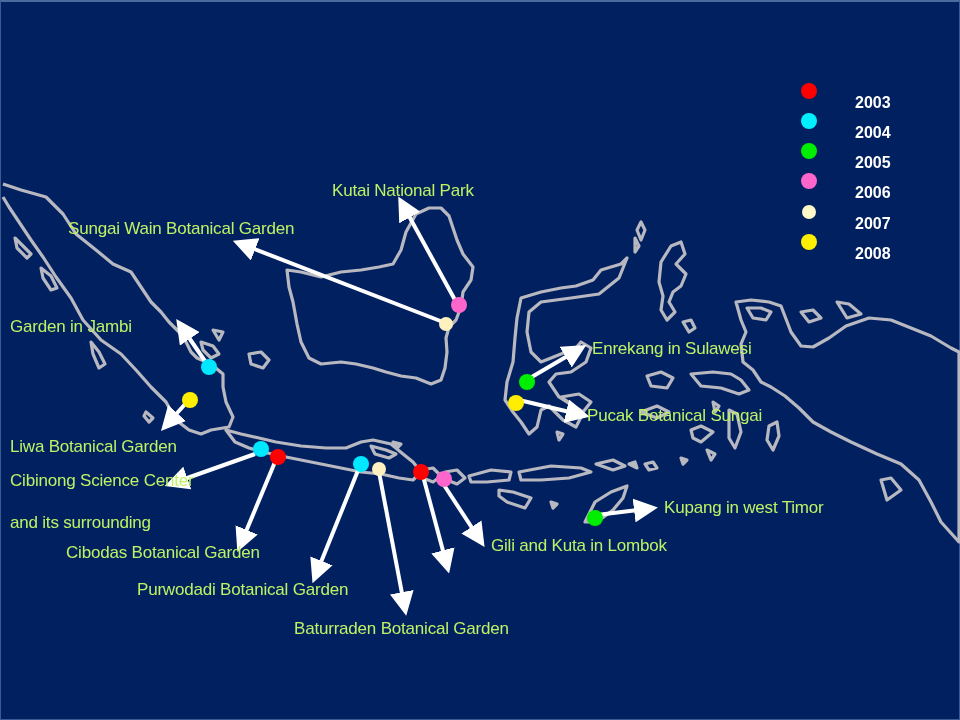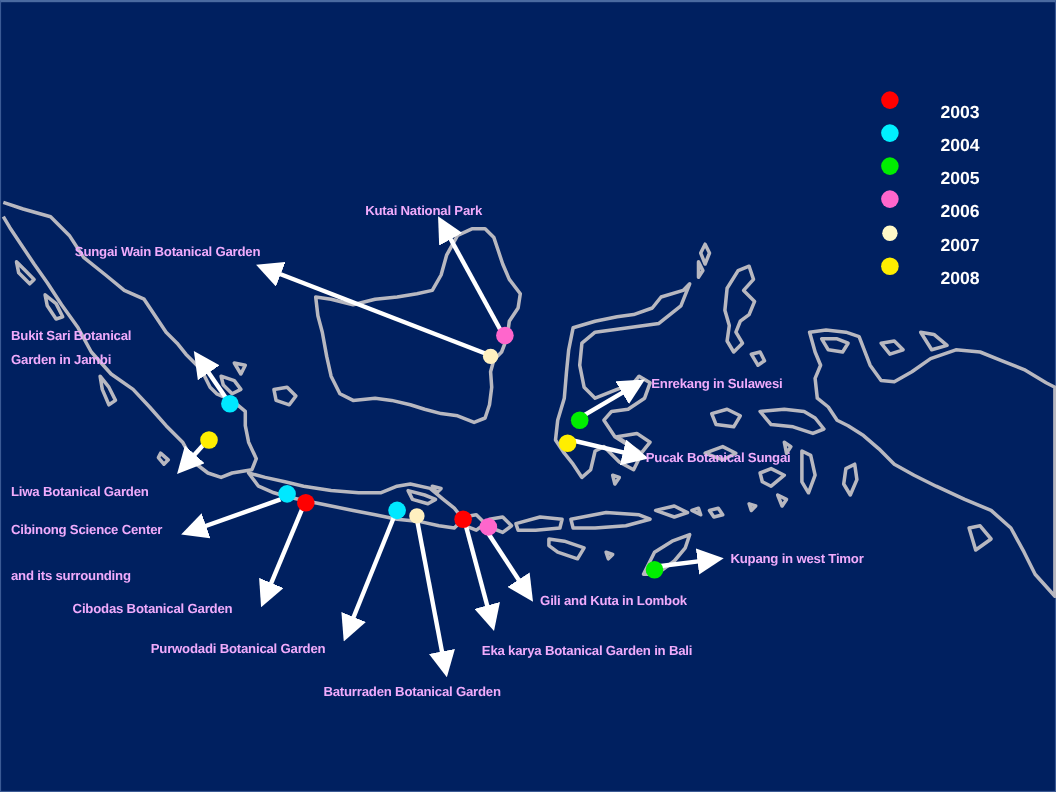--- a/index.html
+++ b/index.html
@@ -1,21 +1,21 @@
 <!DOCTYPE html>
 <html><head>
 <meta charset="utf-8">
 <style>
   html, body { margin:0; padding:0; }
   body { width:960px; height:720px; overflow:hidden; background:#00205f; font-family:"Liberation Sans", sans-serif; }
   #slide { position:relative; width:960px; height:720px; background:#002060; box-sizing:border-box; border:1px solid #3b5a94; border-top:2px solid #4a6aa0; }
   #map-svg { position:absolute; left:0; top:0; width:960px; height:720px; }
   .coast { fill:none; stroke:#b8b8c0; stroke-width:3.2; stroke-linejoin:round; }
   .arrow { stroke:#ffffff; stroke-width:4; }
-  .label { position:absolute; color:#f0abfc; font-weight:bold; font-size:12px; line-height:22px; white-space:nowrap; letter-spacing:-0.2px; }
+  .label { position:absolute; color:#bef264; font-weight:normal; font-size:17px; line-height:22px; white-space:nowrap; letter-spacing:-0.2px; }
   .legend-item { position:absolute; left:800px; height:22px; }
   .legend-dot { position:absolute; left:0; top:3px; width:16px; height:16px; border-radius:50%; }
   .legend-text { position:absolute; left:54px; top:0; color:#ffffff; font-weight:bold; font-size:16px; line-height:22px;margin-top:12px; }
 </style>
 </head>
 <body>
 
 <div id="slide">
 
   <svg id="map-svg" viewBox="0 0 960 720" xmlns="http://www.w3.org/2000/svg">
@@ -117,29 +117,27 @@
       <circle cx="420" cy="470" r="8" fill="#ff0000"></circle>
       <circle cx="443" cy="477" r="8" fill="#ff66cc"></circle>
       <circle cx="526" cy="380" r="8" fill="#00ee00"></circle>
       <circle cx="515" cy="401" r="8" fill="#ffee00"></circle>
       <circle cx="594" cy="516" r="8" fill="#00ee00"></circle>
     </g>
   </svg>
 
   <div class="label" style="left:331px; top:178px;">Kutai National Park</div>
   <div class="label" style="left:67px; top:216px;">Sungai Wain Botanical Garden</div>
-  <div class="label" style="left:9px; top:292px;">Bukit Sari Botanical</div>
   <div class="label" style="left:9px; top:314px;">Garden in Jambi</div>
   <div class="label" style="left:9px; top:434px;">Liwa Botanical Garden</div>
   <div class="label" style="left:9px; top:468px;">Cibinong Science Center</div>
   <div class="label" style="left:9px; top:510px;">and its surrounding</div>
   <div class="label" style="left:65px; top:540px;">Cibodas Botanical Garden</div>
   <div class="label" style="left:104px; top:577px;margin-left:32px;">Purwodadi Botanical Garden</div>
   <div class="label" style="left:293px; top:616px;">Baturraden Botanical Garden</div>
-  <div class="label" style="left:437px; top:578px;">Eka karya Botanical Garden in Bali</div>
   <div class="label" style="left:490px; top:533px;">Gili and Kuta in Lombok</div>
   <div class="label" style="left:591px; top:336px;">Enrekang in Sulawesi</div>
   <div class="label" style="left:586px; top:403px;">Pucak Botanical Sungai</div>
   <div class="label" style="left:663px; top:495px;">Kupang in west Timor</div>
 
   <div>
     <div class="legend-item" style="top:78px;">
       <span class="legend-dot" style="background:#ff0000;"></span>
       <span class="legend-text">2003</span>
     </div>

